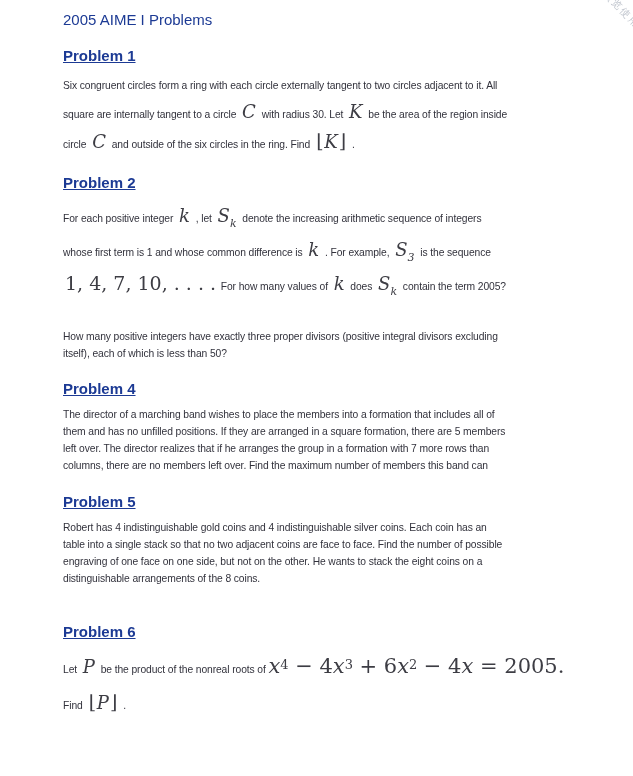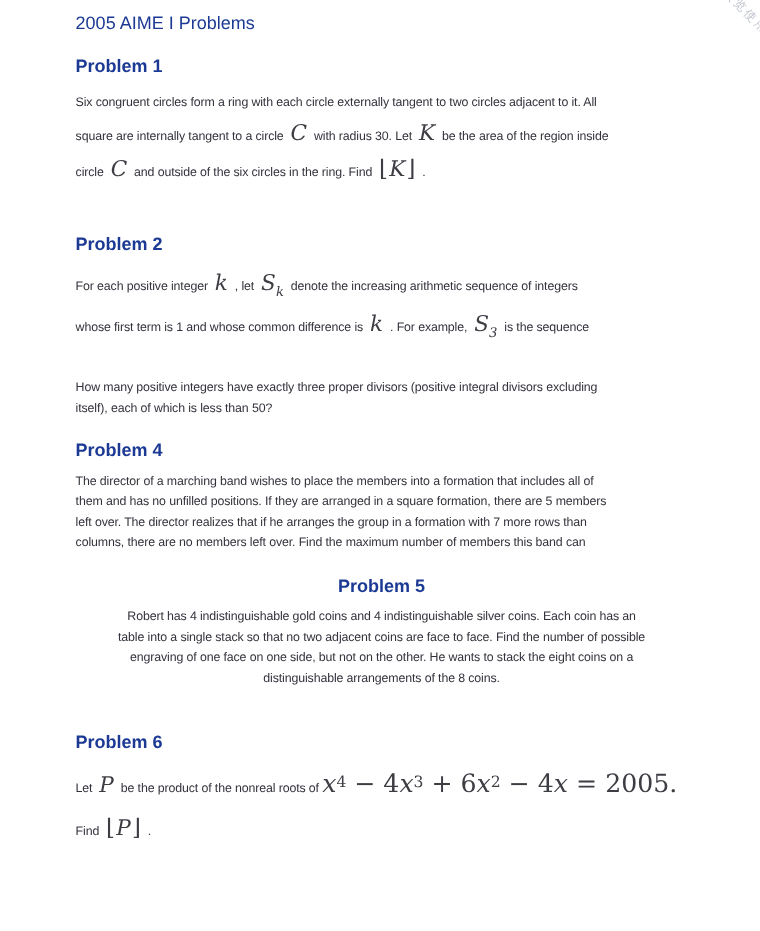--- a/index.html
+++ b/index.html
@@ -14,29 +14,29 @@
     letter-spacing:-0.1px;
   }
   .page{padding:9px 60px 0 63px;}
   h1{
     font-size:15px;line-height:18px;margin:2px 0 0 0;
     color:var(--heading,#1c3a94);
     font-weight:normal;letter-spacing:0;
   }
   section{margin:0;}
   .s1{margin-top:18px;}
-  .s2{margin-top:37px;}
+  .s2{margin-top:16px;}
   .s3{margin-top:26px;}
   .s4{margin-top:18px;}
-  .s5{margin-top:19px;text-align:center;}
+  .s5{margin-top:19px;}
   .s6{margin-top:36px;}
   h2{
     font-size:15px;line-height:18px;margin:0 0 8px 0;
     color:var(--heading,#1c3a94);
-    font-weight:bold;letter-spacing:0;
+    font-weight:bold;letter-spacing:0;text-decoration:underline;
   }
   .line{white-space:nowrap;}
   .lh17{line-height:17px;}
   .lh26{line-height:26px;}
   .lh31{line-height:31px;}
   .lh30{line-height:30px;}
   .lh34{line-height:34px;}
   
   .mi{font-family:"DejaVu Serif",serif;font-style:italic;font-size:18px;
       color:var(--math,#3d3d44);margin:0 3px;letter-spacing:0;}
@@ -75,20 +75,21 @@
         <div class="line lh26"><span class="t">square are internally tangent to a circle </span><span class="mi">C</span><span class="t"> with radius 30. Let </span><span class="mi">K</span><span class="t"> be the area of the region inside</span></div>
         <div class="line lh26"><span class="t">circle </span><span class="mi">C</span><span class="t"> and outside of the six circles in the ring. Find </span><span class="fl">⌊<span class="mi">K</span>⌋</span><span class="t"> .</span></div>
       </div>
   </section>
 
   <section class="s2">
     <h2>Problem 2</h2>
     <div>
         <div class="line lh31"><span class="t">For each positive integer </span><span class="mi">k</span><span class="t"> , let </span><span class="mi">S<sub class="ms">k</sub></span><span class="t"> denote the increasing arithmetic sequence of integers</span></div>
         <div class="line lh31"><span class="t">whose first term is 1 and whose common difference is </span><span class="mi">k</span><span class="t"> . For example, </span><span class="mi">S<sub class="ms">3</sub></span><span class="t"> is the sequence</span></div>
+        <div class="line lh31"><span class="mn">1, 4, 7, 10, . . . .</span><span class="t"> For how many values of </span><span class="mi">k</span><span class="t"> does </span><span class="mi">S<sub class="ms">k</sub></span><span class="t"> contain the term 2005?</span></div>
       </div>
   </section>
 
   <section class="s3">
     <div>
         <div class="line lh17"><span class="t">How many positive integers have exactly three proper divisors (positive integral divisors excluding</span></div>
         <div class="line lh17"><span class="t">itself), each of which is less than 50?</span></div>
       </div>
   </section>
 

